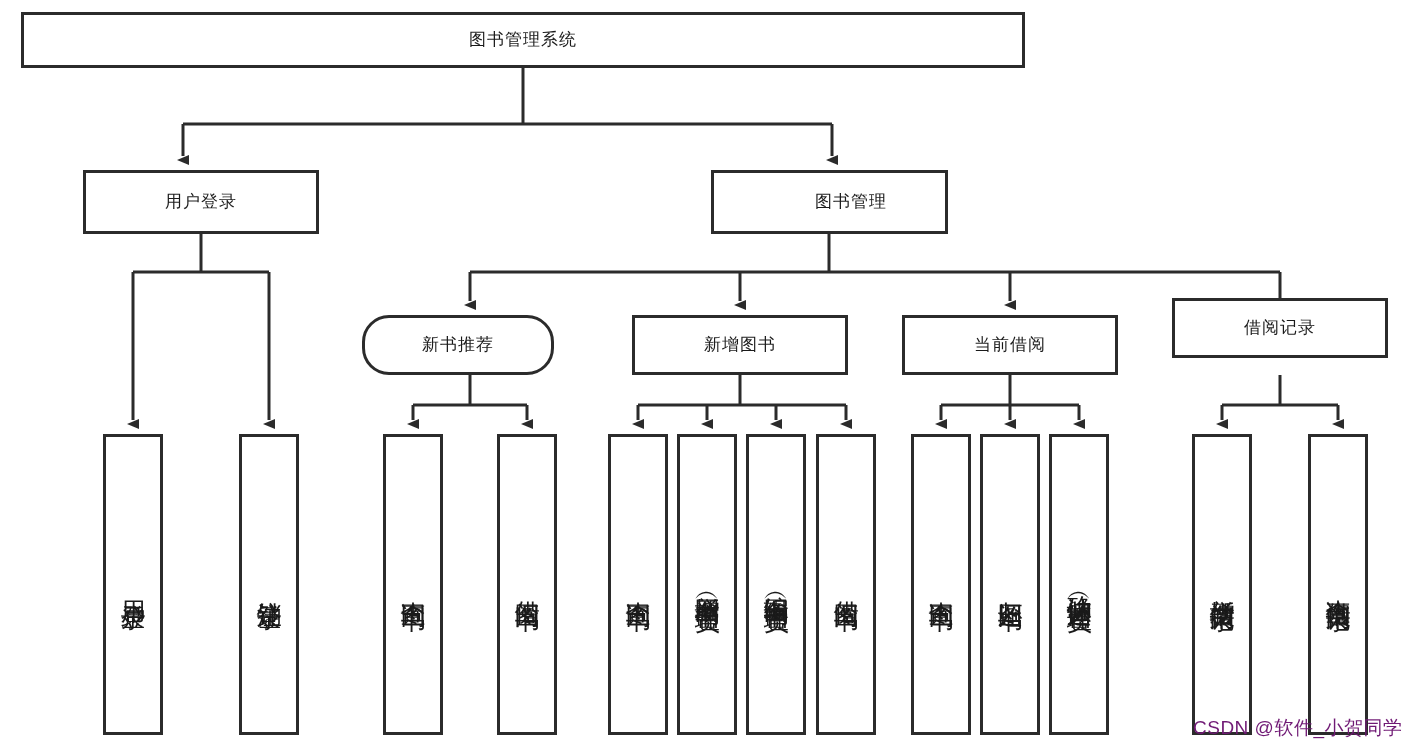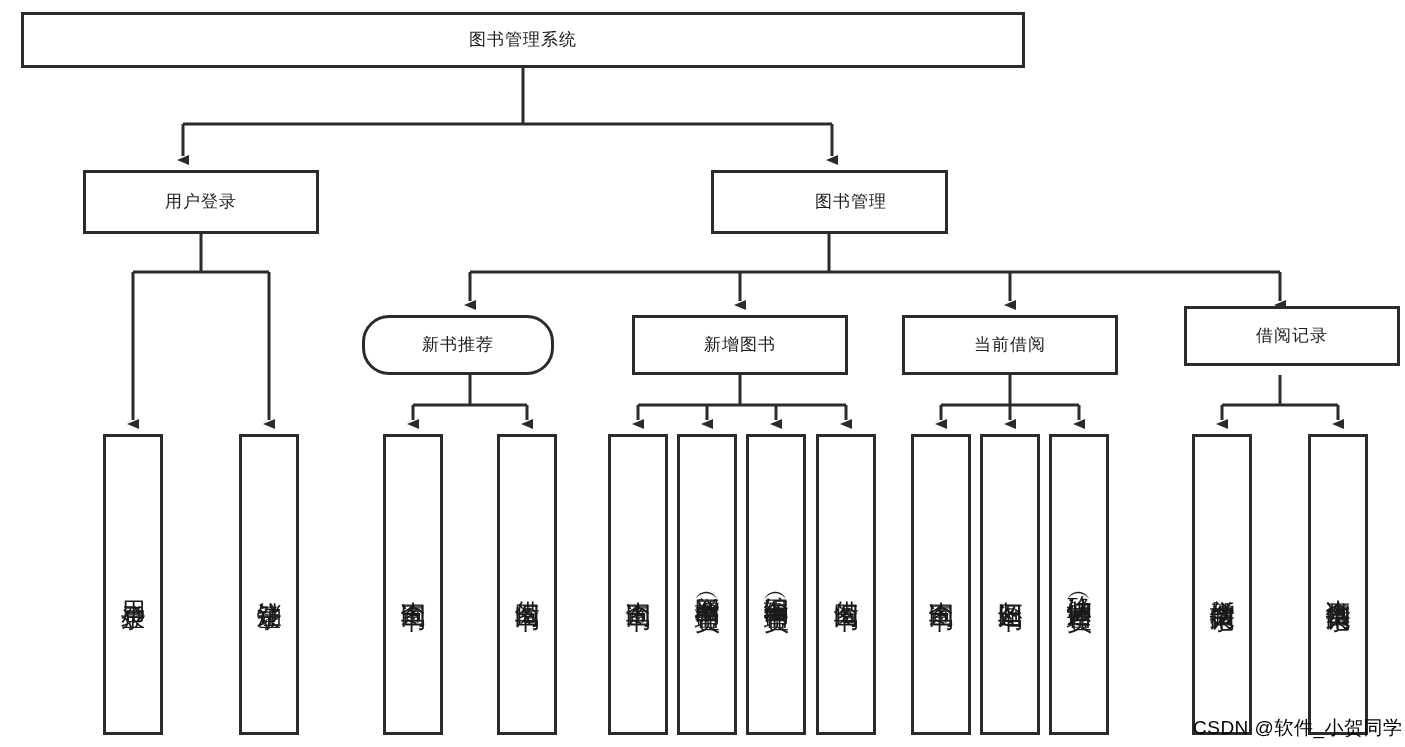--- a/index.html
+++ b/index.html
@@ -51,21 +51,21 @@
     text-orientation: upright;
     font-size: 25px;
     line-height: 1.25;
     letter-spacing: 2px;
     white-space: nowrap;
     display: block;
   }
   .watermark {
     position: absolute;
     font-size: 19px;
-    color: #000000;
+    color: #701a75;
     white-space: nowrap;
     letter-spacing: 0.5px;
     user-select: none;
   }
 </style>
 </head>
 <body>
 
 <div id="canvas">
 
@@ -132,21 +132,21 @@
 
   <div class="node node-h" style="left:362px; top:315px; width:192px; height:60px;border-radius:27px;">
     <span>新书推荐</span>
   </div>
   <div class="node node-h" style="left:632px; top:315px; width:216px; height:60px;">
     <span>新增图书</span>
   </div>
   <div class="node node-h" style="left:902px; top:315px; width:216px; height:60px;justify-content:center;">
     <span>当前借阅</span>
   </div>
-  <div class="node node-h" style="left:1172px; top:306px; width:216px; height:60px;margin-left:12px;">
+  <div class="node node-h" style="left:1172px; top:298px; width:216px; height:60px;">
     <span>借阅记录</span>
   </div>
 
   <div class="node node-v" style="left:103px; top:434px; width:60px; height:301px;">
     <span class="vtext">用户登录</span>
   </div>
   <div class="node node-v" style="left:239px; top:434px; width:60px; height:301px;">
     <span class="vtext">注销登录</span>
   </div>
 

